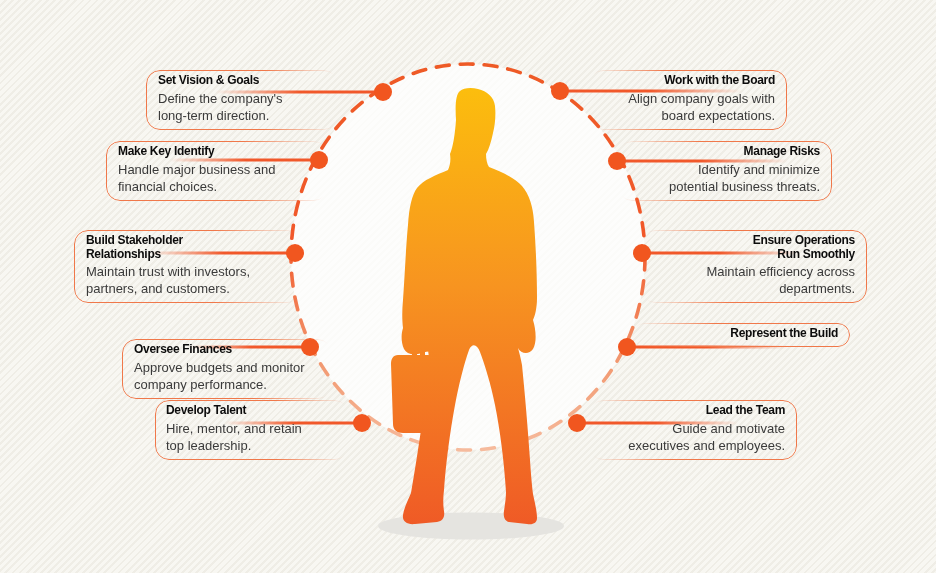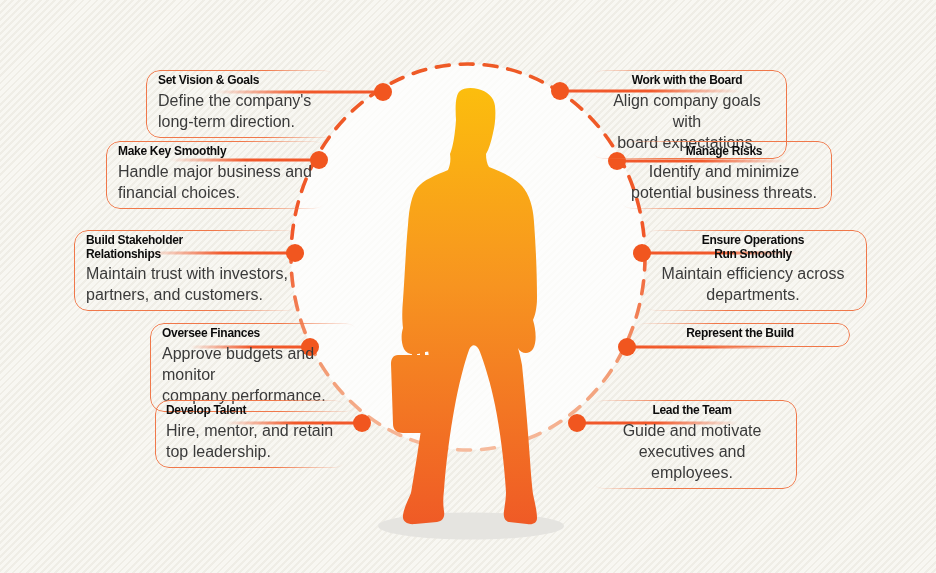--- a/index.html
+++ b/index.html
@@ -16,38 +16,38 @@
   #artLayer{position:absolute;left:0;top:0;z-index:1;}
   .card{position:absolute;z-index:2;padding:4px 10px 6px 12px;box-sizing:border-box;}
   .card::before{
     content:"";position:absolute;inset:0;pointer-events:none;
     border:1.6px solid #f0784a;border-radius:14px;
   }
   .card.left::before{
     -webkit-mask-image:linear-gradient(to right,#000 62%,transparent 98%);
     mask-image:linear-gradient(to right,#000 62%,transparent 98%);
   }
-  .card.right{text-align:center;padding:4px 12px 6px 10px;}
+  .card.right{text-align:right;padding:4px 12px 6px 10px;}
   .card.right::before{
     -webkit-mask-image:linear-gradient(to left,#000 62%,transparent 98%);
     mask-image:linear-gradient(to left,#000 62%,transparent 98%);
   }
   .card h3{
     margin:0;font-size:12px;line-height:1.13;font-weight:700;
     letter-spacing:-0.3px;color:#0c0c0c;white-space:pre-line;
   }
   .card p{
-    margin:2px 0 0 0;font-size:16px;line-height:1.32;
+    margin:2px 0 0 0;font-size:13px;line-height:1.32;
     color:#3a3a3a;white-space:pre-line;
   }
   
   .l1{left:146px;top:70px;width:192px;}
   .l2{left:106px;top:141px;width:222px;}
   .l3{left:74px; top:230px;width:228px;}
-  .l4{left:122px;top:323px;width:210px;margin-left:28px;}
+  .l4{left:122px;top:339px;width:210px;}
   .l5{left:155px;top:400px;width:194px;padding-left:11px;}
   
   .r1{right:149px;top:70px;width:198px;}
   .r2{right:104px;top:141px;width:214px;}
   .r3{right:69px; top:230px;width:226px;}
   .r4{right:86px; top:323px;width:218px;}
   .r5{right:139px;top:400px;width:208px;}
 </style>
 </head>
 <body>
@@ -165,21 +165,21 @@
       <circle cx="577" cy="423" r="9"></circle>
     </g>
   </svg>
 
   <div class="card left l1">
     <h3>Set Vision &amp; Goals</h3>
     <p>Define the company's
 long-term direction.</p>
   </div>
   <div class="card left l2">
-    <h3>Make Key Smoothly</h3>
+    <h3>Make Key Identify</h3>
     <p>Handle major business and
 financial choices.</p>
   </div>
   <div class="card left l3">
     <h3>Build Stakeholder
 Relationships</h3>
     <p>Maintain trust with investors,
 partners, and customers.</p>
   </div>
   <div class="card left l4">

